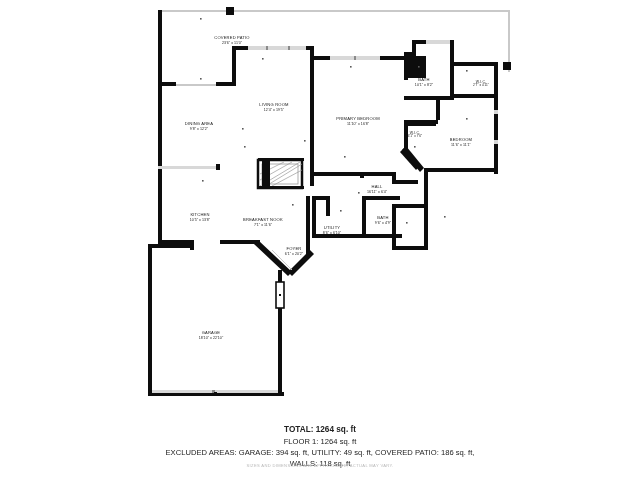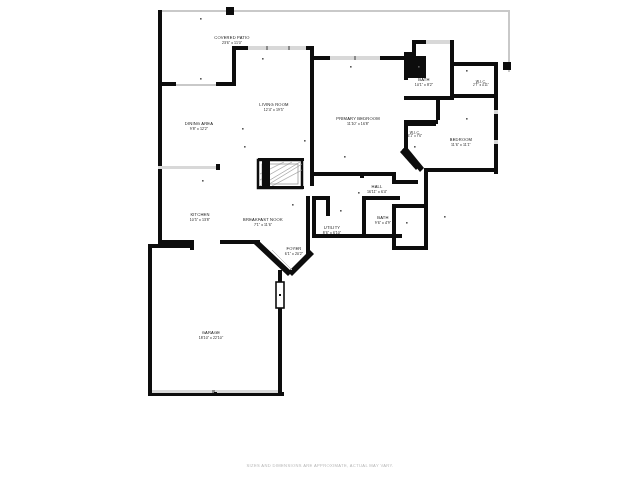--- a/index.html
+++ b/index.html
@@ -312,16 +312,22 @@
   <div class="room-label" style="left:294px; top:247px;">
     <span class="room-name">FOYER</span>
     <span class="room-dims">6'1" x 20'2"</span>
   </div>
 
   <div class="room-label" style="left:211px; top:331px;">
     <span class="room-name">GARAGE</span>
     <span class="room-dims">18'10" x 22'10"</span>
   </div>
 
+  <div id="summary">
+    <span class="line total">TOTAL: 1264 sq. ft</span>
+    <span class="line">FLOOR 1: 1264 sq. ft</span>
+    <span class="line">EXCLUDED AREAS: GARAGE: 394 sq. ft, UTILITY: 49 sq. ft, COVERED PATIO: 186 sq. ft,</span>
+    <span class="line">WALLS: 118 sq. ft</span>
+  </div>
 
   <div id="disclaimer">SIZES AND DIMENSIONS ARE APPROXIMATE, ACTUAL MAY VARY.</div>
 
 </div>
 
 </body></html>

